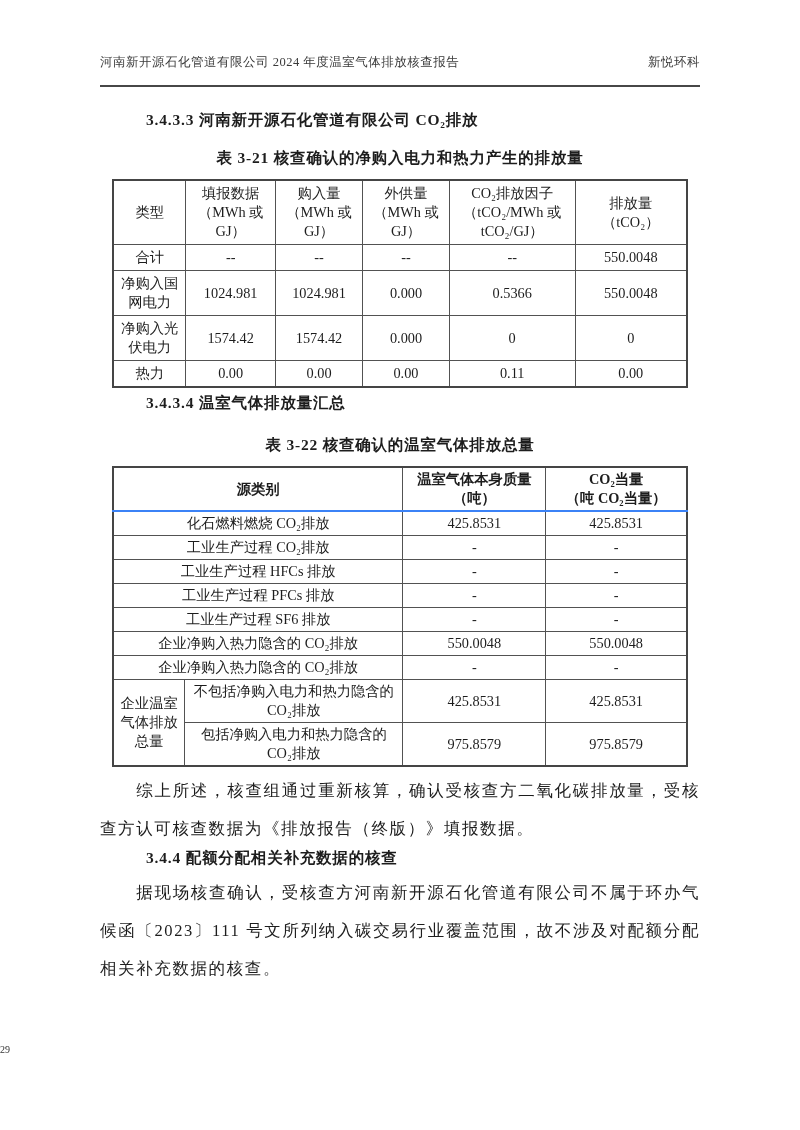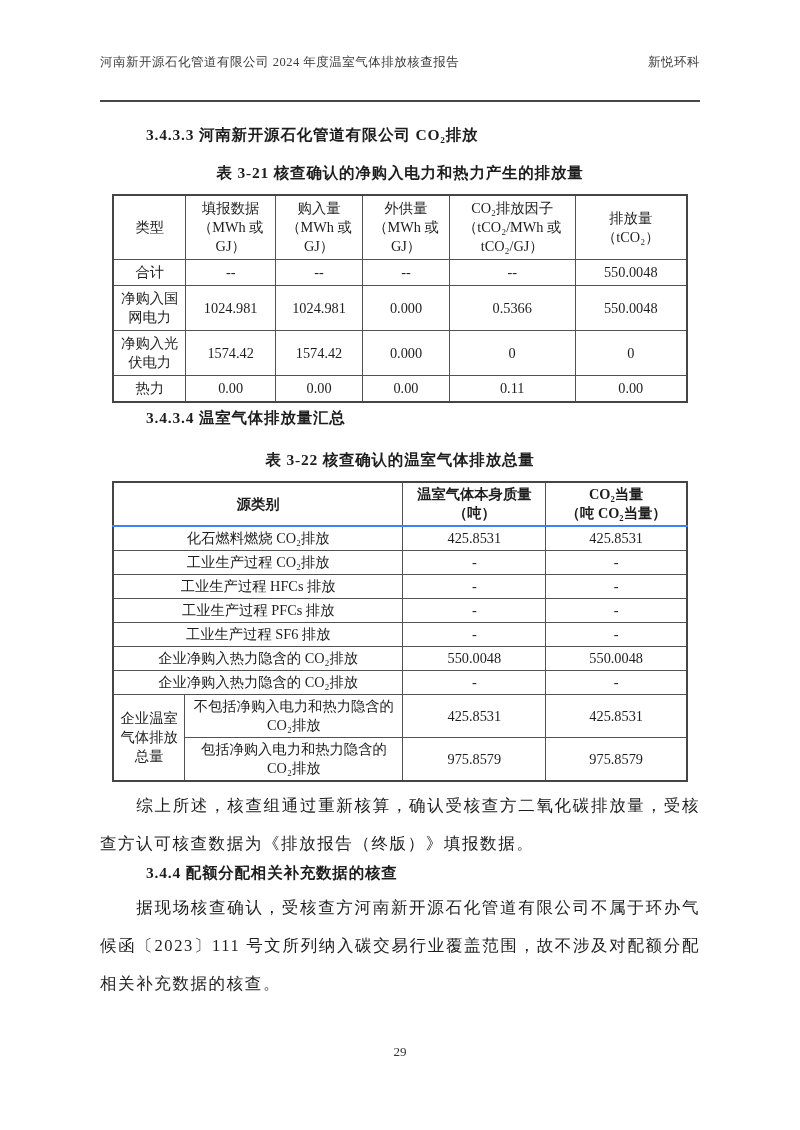--- a/index.html
+++ b/index.html
@@ -8,21 +8,21 @@
     width: 800px; height: 1130px;
     position: relative; overflow: hidden;
     font-family: "Liberation Serif", "DejaVu Serif", serif;
     color: #1d1d1d;
   }
   .page { padding: 54px 100px 0 100px; }
 
   .doc-header {
     display: flex; justify-content: space-between; align-items: flex-end;
     font-size: 12.5px; letter-spacing: 0.5px; color: #3a3a3a;
-    padding-bottom: 29px; border-bottom: 2px solid #474747;
+    padding-bottom: 14px; border-bottom: 2px solid #474747;
   }
 
   .sec-heading {
     font-size: 15.5px; font-weight: bold; letter-spacing: 0.8px;
     margin: 23px 0 0 46px;
   }
   .sec-heading.tight { margin-top: 5px; }
   .sec-heading.after-p { margin-top: 0; }
 
   .tbl-title {
@@ -50,21 +50,21 @@
   .blk { display: block; }
 
   .body-text {
     font-size: 16.5px; line-height: 38px; letter-spacing: 1.6px;
     text-align: justify; text-indent: 2.2em;
     margin-top: 5px;
   }
 
   .page-num {
     position: absolute; top: 1044px; left: 0; width: 100%;
-    text-align: center; font-size: 13px; color: #333;
+    text-align: left; font-size: 10px; color: #333;
   }
 </style>
 </head>
 <body>
 
 <div class="page">
 
   <div class="doc-header">
     <span>河南新开源石化管道有限公司 2024 年度温室气体排放核查报告</span>
     <span>新悦环科</span>

